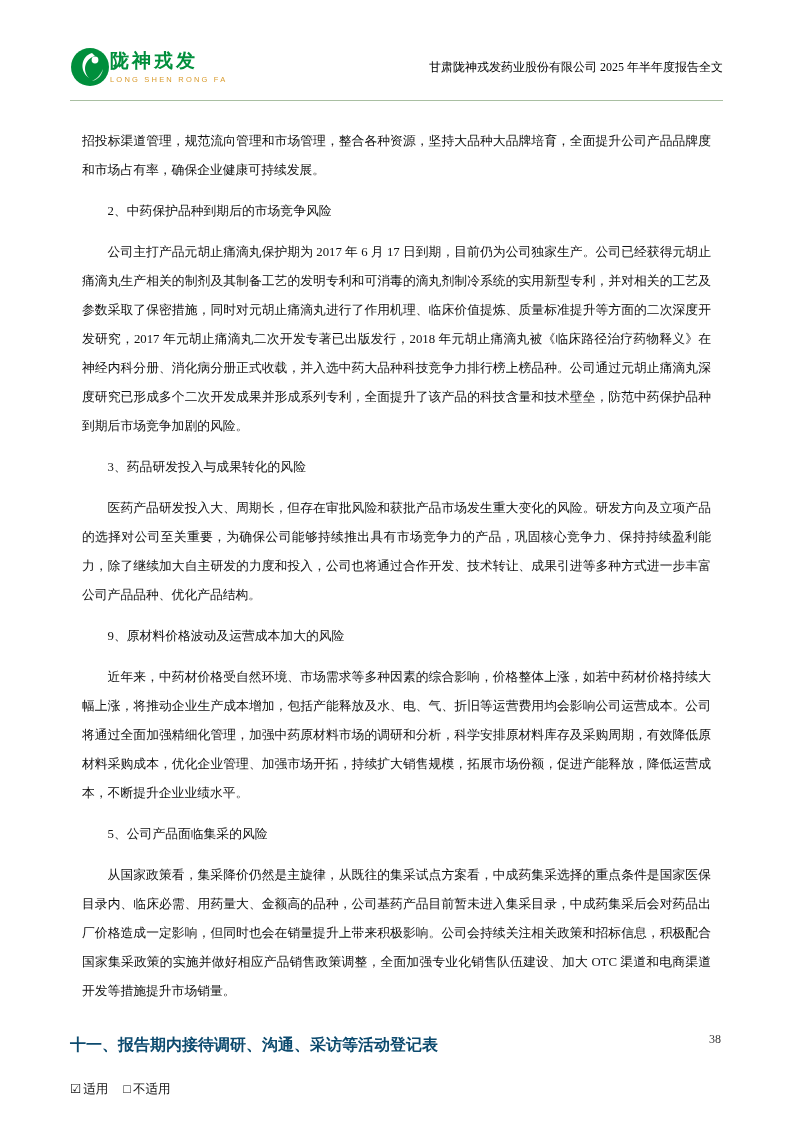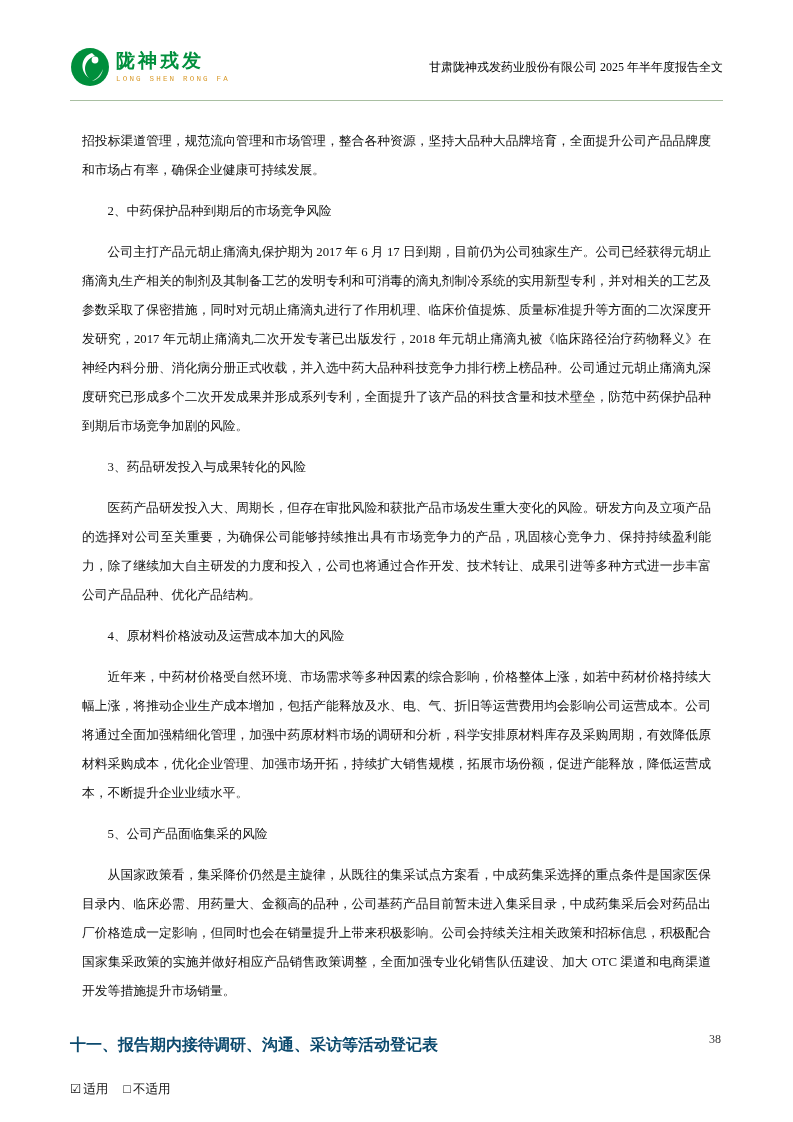--- a/index.html
+++ b/index.html
@@ -6,30 +6,30 @@
   .page{
     width:793px;height:1122px;margin:0 auto;background:#ffffff;
     position:relative;box-sizing:border-box;padding:42px 70px 0 70px;
     font-family:"Liberation Serif","DejaVu Serif",serif;color:#111;
     overflow:hidden;
   }
   .header{
     display:flex;justify-content:space-between;align-items:center;
     padding-bottom:8px;border-bottom:1px solid #a9bfa2;height:50px;
   }
-  .logo{display:flex;align-items:center;gap:6px;justify-content:space-between;}
+  .logo{display:flex;align-items:center;justify-content:space-between;}
   .logo-mark svg{display:block;}
   .logo-text{display:flex;flex-direction:column;line-height:1;}
   .logo-cn{
     font-family:"Liberation Sans","DejaVu Sans",sans-serif;
     font-weight:bold;color:#008f3c;font-size:19px;letter-spacing:3px;
   }
   .logo-en{
     font-size:7.5px;color:#d99a2b;letter-spacing:2.2px;margin-top:6px;
-    font-family:Liberation Mono, monospace;
+    font-family:Liberation Sans, sans-serif;
   }
   .header-title{font-size:12px;color:#000;white-space:nowrap;}
   .body{padding-top:14px;font-size:12.8px;line-height:29px;text-align:justify;}
   .para{margin:12px;text-indent:2em;}
   .para.no-indent{text-indent:0;}
   .section-heading{
     font-family:"Liberation Sans","DejaVu Sans",sans-serif;
     font-size:16px;font-weight:bold;margin:24px 0 0 0;color:#0c4a6e;
     text-align:left;
   }
@@ -62,21 +62,21 @@
     </div>
     <div class="header-title">甘肃陇神戎发药业股份有限公司 2025 年半年度报告全文</div>
   </header>
 
   <main class="body">
     <p class="para no-indent">招投标渠道管理，规范流向管理和市场管理，整合各种资源，坚持大品种大品牌培育，全面提升公司产品品牌度和市场占有率，确保企业健康可持续发展。</p>
     <p class="para">2、中药保护品种到期后的市场竞争风险</p>
     <p class="para">公司主打产品元胡止痛滴丸保护期为 2017 年 6 月 17 日到期，目前仍为公司独家生产。公司已经获得元胡止痛滴丸生产相关的制剂及其制备工艺的发明专利和可消毒的滴丸剂制冷系统的实用新型专利，并对相关的工艺及参数采取了保密措施，同时对元胡止痛滴丸进行了作用机理、临床价值提炼、质量标准提升等方面的二次深度开发研究，2017 年元胡止痛滴丸二次开发专著已出版发行，2018 年元胡止痛滴丸被《临床路径治疗药物释义》在神经内科分册、消化病分册正式收载，并入选中药大品种科技竞争力排行榜上榜品种。公司通过元胡止痛滴丸深度研究已形成多个二次开发成果并形成系列专利，全面提升了该产品的科技含量和技术壁垒，防范中药保护品种到期后市场竞争加剧的风险。</p>
     <p class="para">3、药品研发投入与成果转化的风险</p>
     <p class="para">医药产品研发投入大、周期长，但存在审批风险和获批产品市场发生重大变化的风险。研发方向及立项产品的选择对公司至关重要，为确保公司能够持续推出具有市场竞争力的产品，巩固核心竞争力、保持持续盈利能力，除了继续加大自主研发的力度和投入，公司也将通过合作开发、技术转让、成果引进等多种方式进一步丰富公司产品品种、优化产品结构。</p>
-    <p class="para">4、原材料价格波动及运营成本加大的风险</p>
+    <p class="para">9、原材料价格波动及运营成本加大的风险</p>
     <p class="para">近年来，中药材价格受自然环境、市场需求等多种因素的综合影响，价格整体上涨，如若中药材价格持续大幅上涨，将推动企业生产成本增加，包括产能释放及水、电、气、折旧等运营费用均会影响公司运营成本。公司将通过全面加强精细化管理，加强中药原材料市场的调研和分析，科学安排原材料库存及采购周期，有效降低原材料采购成本，优化企业管理、加强市场开拓，持续扩大销售规模，拓展市场份额，促进产能释放，降低运营成本，不断提升企业业绩水平。</p>
     <p class="para">5、公司产品面临集采的风险</p>
     <p class="para">从国家政策看，集采降价仍然是主旋律，从既往的集采试点方案看，中成药集采选择的重点条件是国家医保目录内、临床必需、用药量大、金额高的品种，公司基药产品目前暂未进入集采目录，中成药集采后会对药品出厂价格造成一定影响，但同时也会在销量提升上带来积极影响。公司会持续关注相关政策和招标信息，积极配合国家集采政策的实施并做好相应产品销售政策调整，全面加强专业化销售队伍建设、加大 OTC 渠道和电商渠道开发等措施提升市场销量。</p>
 
     <h2 class="section-heading">十一、报告期内接待调研、沟通、采访等活动登记表</h2>
 
     <div class="apply-line">
       <span class="apply-item"><span class="cb">☑</span><span>适用</span></span>
       <span class="apply-item"><span class="cb">□</span><span>不适用</span></span>
     </div>

